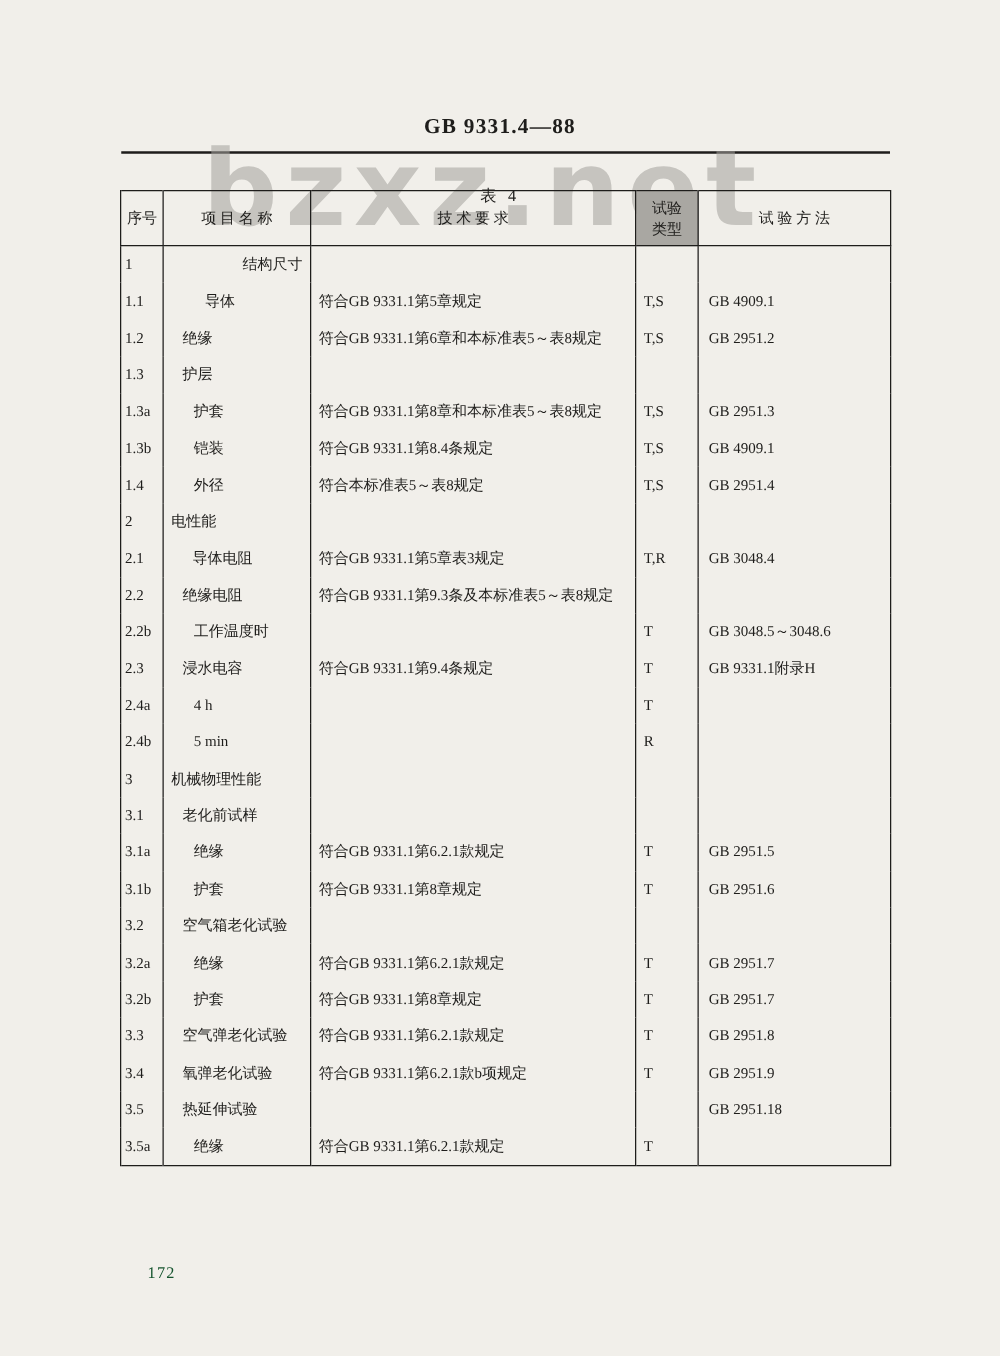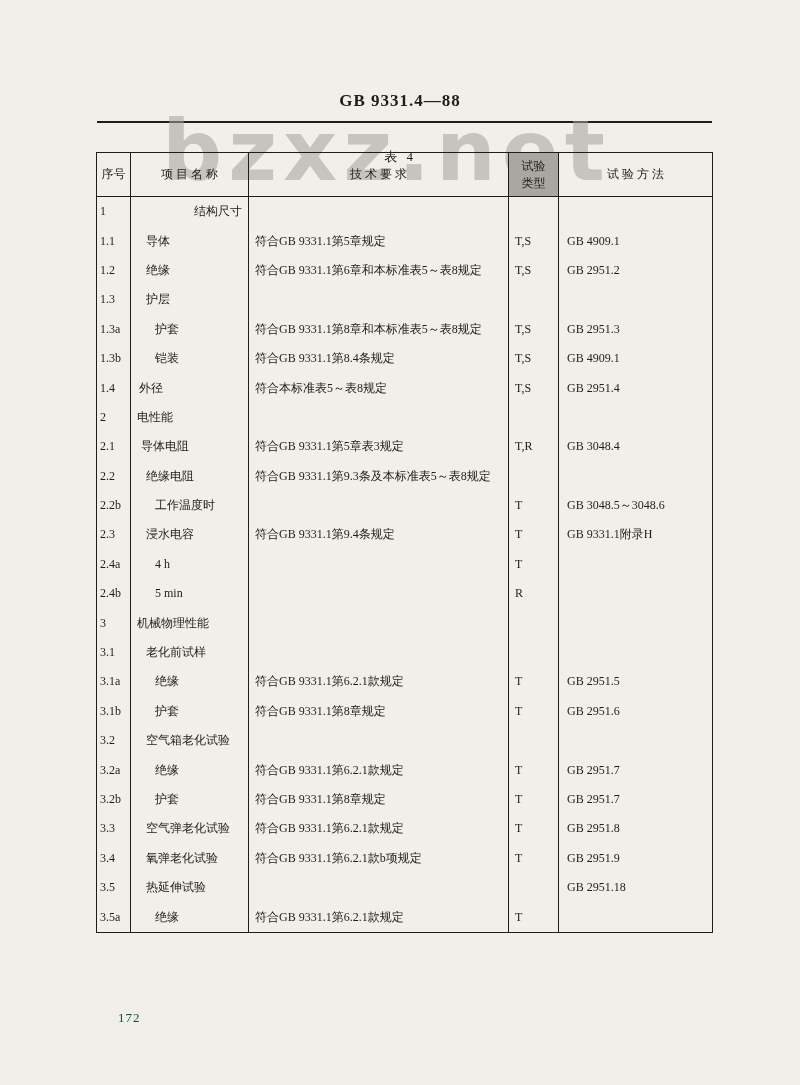--- a/index.html
+++ b/index.html
@@ -109,21 +109,21 @@
     <tbody>
         <tr>
           <td class="c-no">1</td>
           <td class="c-name" style="padding-left: 6px; text-align: right;">结构尺寸</td>
           <td class="c-req"></td>
           <td class="c-type"></td>
           <td class="c-method"></td>
         </tr>
         <tr>
           <td class="c-no">1.1</td>
-          <td class="c-name" style="padding-left: 15px;">导体</td>
+          <td class="c-name" style="padding-left: 33px;">导体</td>
           <td class="c-req">符合GB 9331.1第5章规定</td>
           <td class="c-type">T,S</td>
           <td class="c-method">GB 4909.1</td>
         </tr>
         <tr>
           <td class="c-no">1.2</td>
           <td class="c-name" style="padding-left: 15px;">绝缘</td>
           <td class="c-req">符合GB 9331.1第6章和本标准表5～表8规定</td>
           <td class="c-type">T,S</td>
           <td class="c-method">GB 2951.2</td>
@@ -144,35 +144,35 @@
         </tr>
         <tr>
           <td class="c-no">1.3b</td>
           <td class="c-name" style="padding-left: 24px;">铠装</td>
           <td class="c-req">符合GB 9331.1第8.4条规定</td>
           <td class="c-type">T,S</td>
           <td class="c-method">GB 4909.1</td>
         </tr>
         <tr>
           <td class="c-no">1.4</td>
-          <td class="c-name" style="padding-left: 8px;">外径</td>
+          <td class="c-name" style="padding-left: 24px;">外径</td>
           <td class="c-req">符合本标准表5～表8规定</td>
           <td class="c-type">T,S</td>
           <td class="c-method">GB 2951.4</td>
         </tr>
         <tr>
           <td class="c-no">2</td>
           <td class="c-name" style="padding-left: 6px;">电性能</td>
           <td class="c-req"></td>
           <td class="c-type"></td>
           <td class="c-method"></td>
         </tr>
         <tr>
           <td class="c-no">2.1</td>
-          <td class="c-name" style="padding-left: 10px;">导体电阻</td>
+          <td class="c-name" style="padding-left: 23px;">导体电阻</td>
           <td class="c-req">符合GB 9331.1第5章表3规定</td>
           <td class="c-type">T,R</td>
           <td class="c-method">GB 3048.4</td>
         </tr>
         <tr>
           <td class="c-no">2.2</td>
           <td class="c-name" style="padding-left: 15px; margin-top: 44px;">绝缘电阻</td>
           <td class="c-req">符合GB 9331.1第9.3条及本标准表5～表8规定</td>
           <td class="c-type"></td>
           <td class="c-method"></td>

